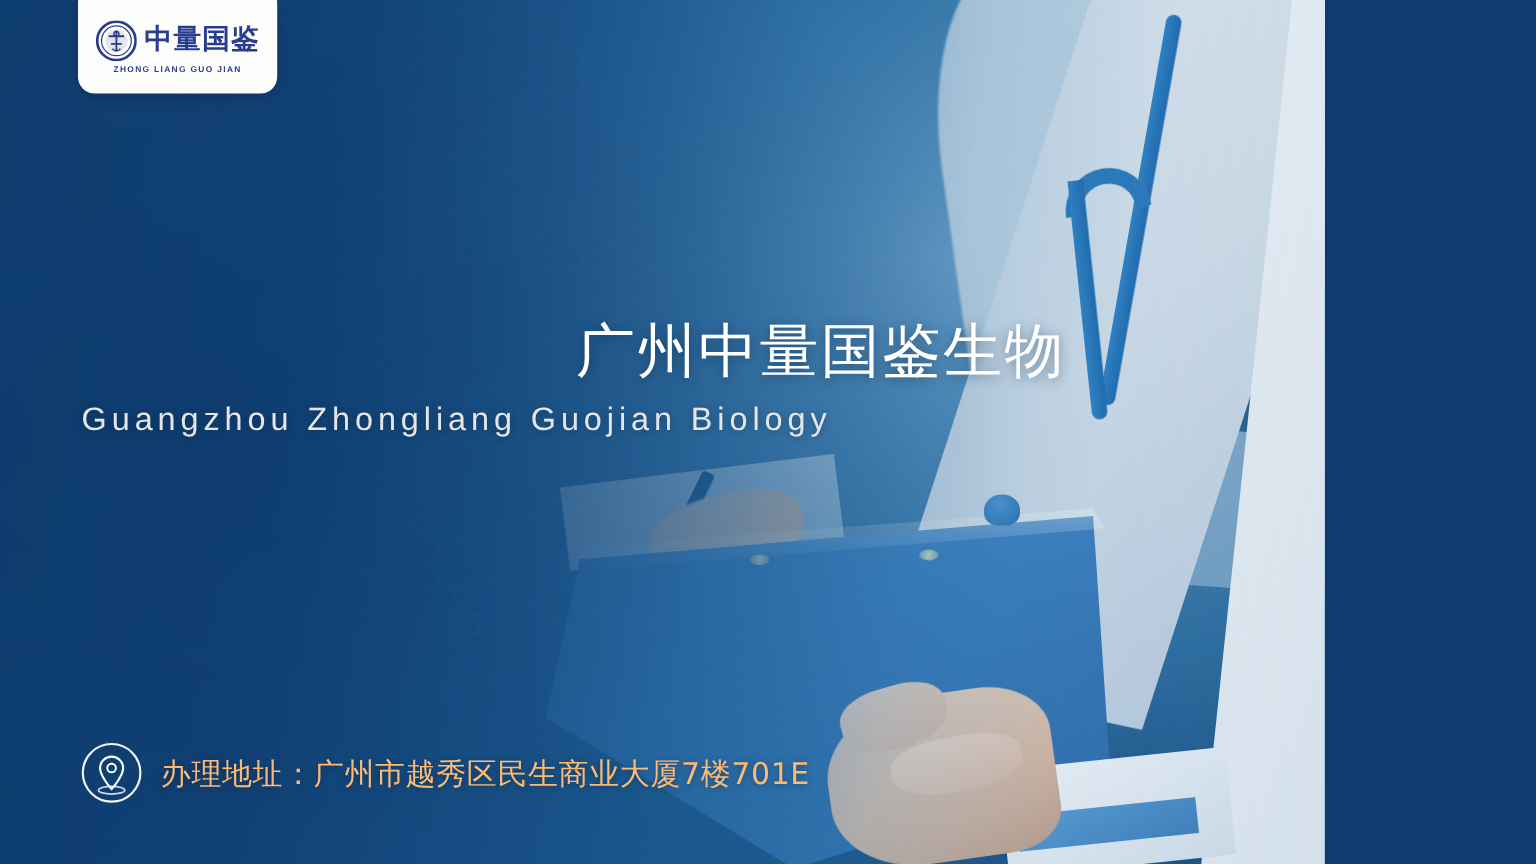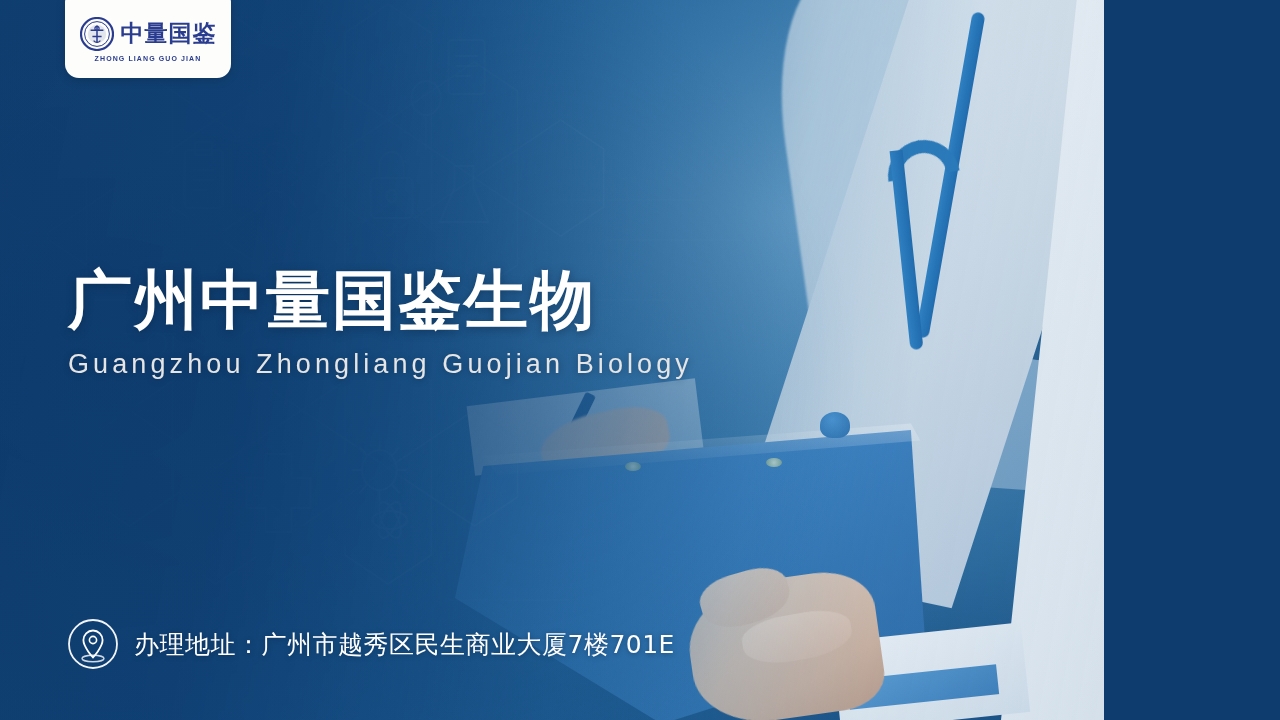--- a/index.html
+++ b/index.html
@@ -238,43 +238,44 @@
     letter-spacing:1.1px; white-space:nowrap;
     font-family:"Liberation Sans",sans-serif;
   }
 
   
   .headline{
     position:absolute; left:68px; top:268px; width:820px;
   }
   .title-cn{
     font-family:"DejaVu Sans","Liberation Sans",sans-serif;
-    font-size:64px; font-weight:700; color:#ffffff;
+    font-size:49px; font-weight:400; color:#ffffff;
     letter-spacing:2px; line-height:1.02;
     text-shadow:0 2px 10px rgba(6,30,58,.45);
     white-space:nowrap;
+    text-align:right;
   }
   .title-en{
     margin-top:16px;
     font-family:"Liberation Sans","DejaVu Sans",sans-serif;
     font-size:27px; font-weight:400; color:#e5e5e5;
     letter-spacing:4.1px;
     text-shadow:0 1px 6px rgba(6,30,58,.40);
     white-space:nowrap;
   }
 
   
   .address{
     position:absolute; left:66px; top:617px;
     display:flex; align-items:center; gap:14px;
   }
   .pin-wrap{ width:54px; height:54px; flex:0 0 54px; }
   .addr-text{
     font-family:"DejaVu Sans","Liberation Sans",sans-serif;
-    font-size:25px; font-weight:400; color:#ffffff;
+    font-size:25px; font-weight:400; color:#fdba74;
     letter-spacing:.5px; white-space:nowrap;
     text-shadow:0 1px 5px rgba(6,30,58,.45);
   }
 </style>
 </head>
 <body>
 
 <div class="stage">
 
   <div class="photo">

